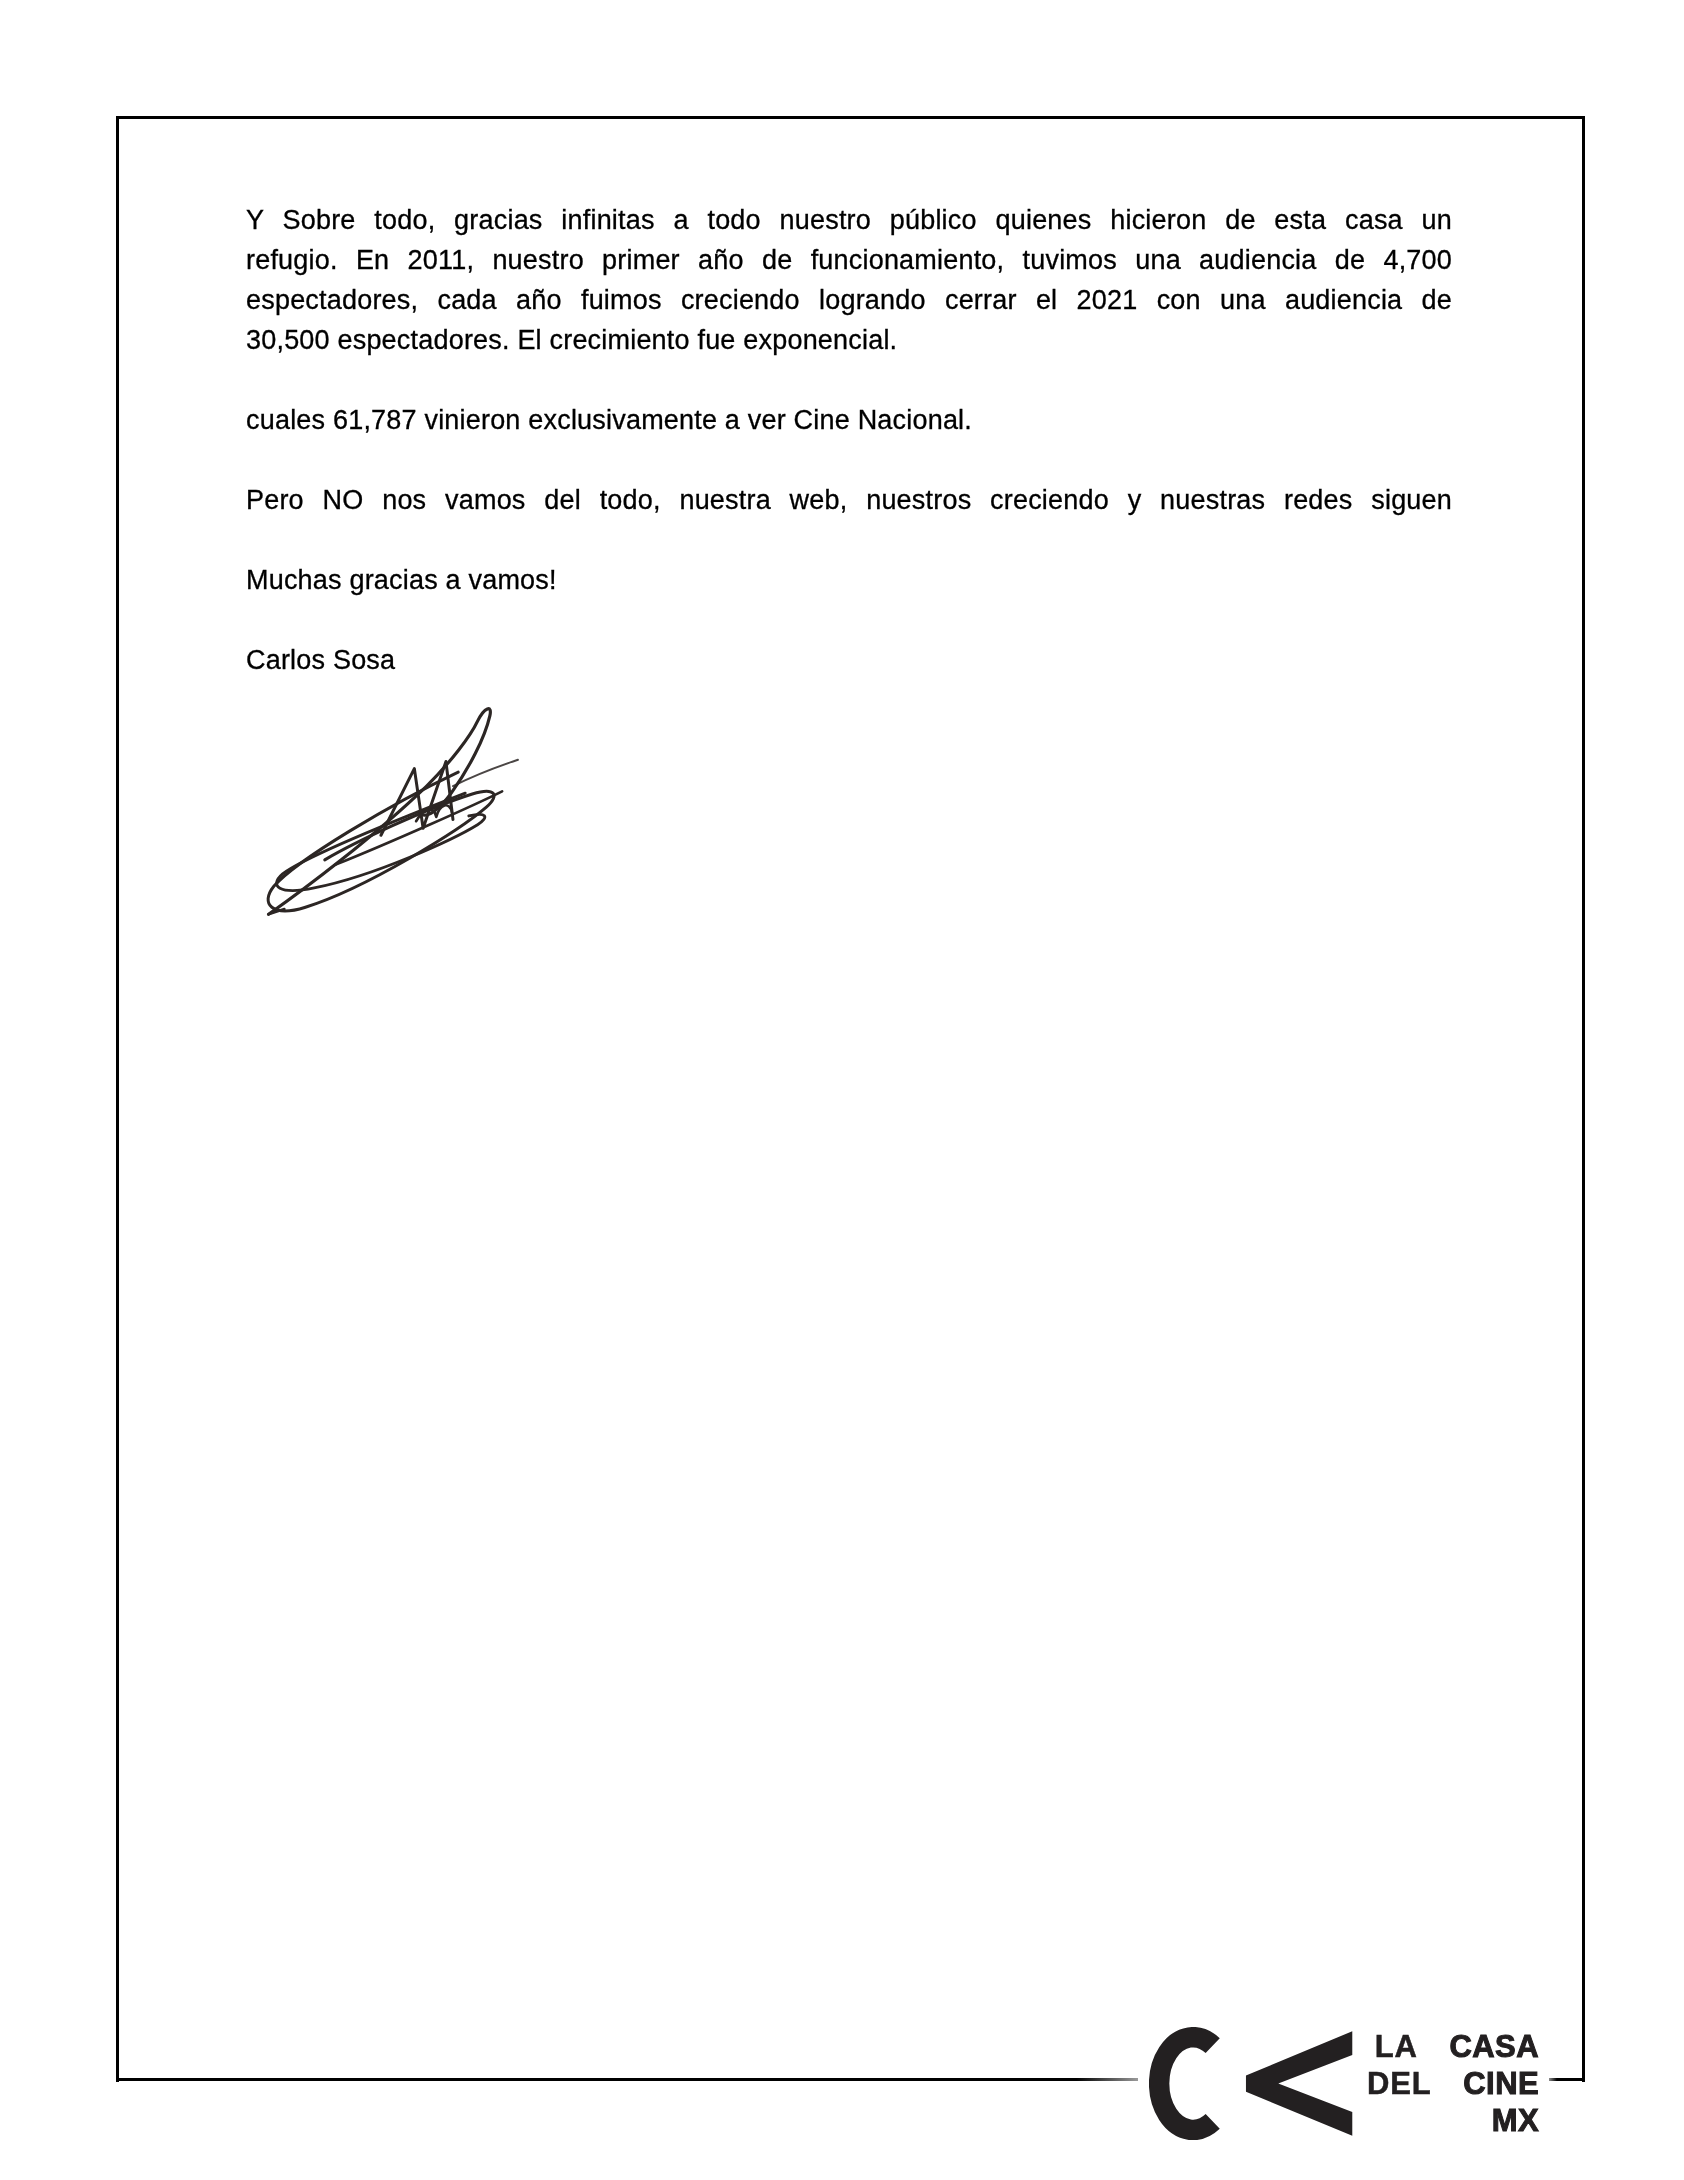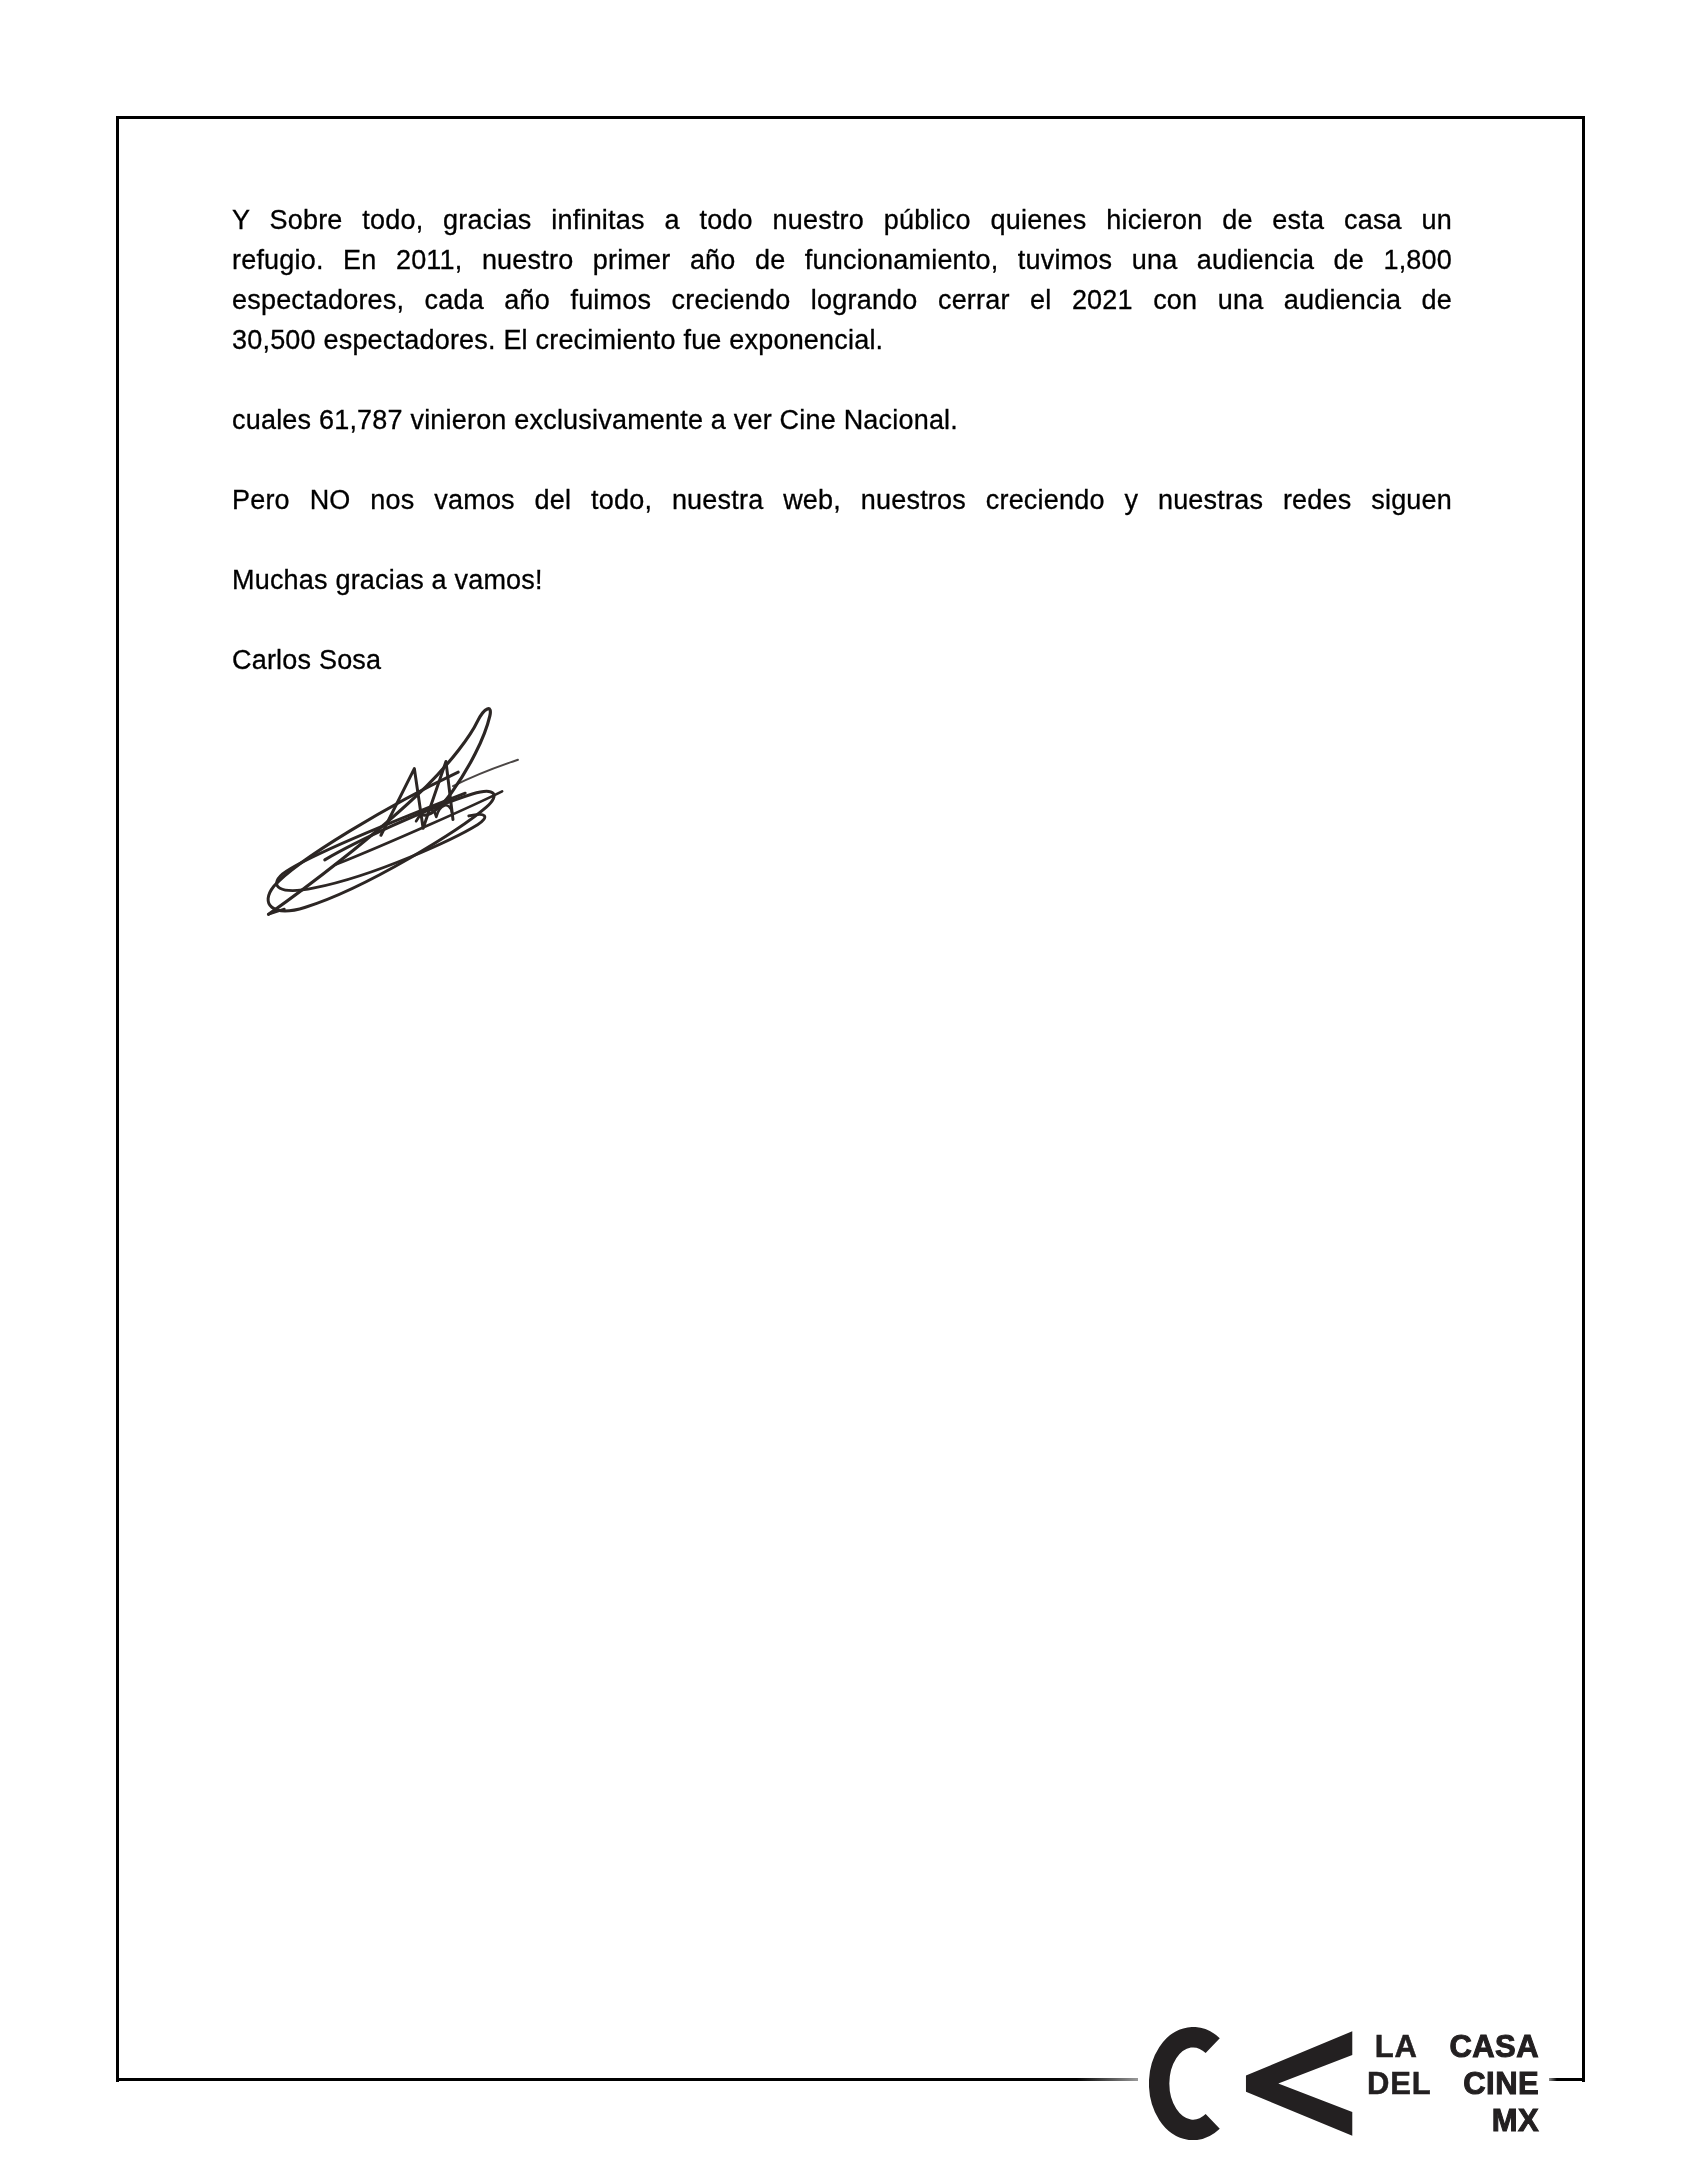--- a/index.html
+++ b/index.html
@@ -33,21 +33,21 @@
     left:1549px;width:36px;
     background:linear-gradient(to left,#000 0 78%,#8c8c8c 100%);
   }
   .content{
     position:absolute;
     left:119px;top:119px;
     width:1462px;
     padding:81px 129px 0 113px;
     box-sizing:border-box;
   }
-  .para{margin:0 0 40px 0;}
+  .para{margin:0 0 40px 14px;}
   .line{
     font-size:27px;
     line-height:40px;
     letter-spacing:0.2px;
     -webkit-text-stroke:0.3px #000;
     text-align:justify;
     text-align-last:justify;
   }
   .line.last{
     text-align:center;
@@ -85,21 +85,21 @@
 <div class="page">
 
   <div class="frame"></div>
   <div class="bottom-seg left"></div>
   <div class="bottom-seg right"></div>
 
   <div class="content">
 
     <div class="para">
       <div class="line">Y Sobre todo, gracias infinitas a todo nuestro público quienes hicieron de esta casa un</div>
-      <div class="line">refugio. En 2011, nuestro primer año de funcionamiento, tuvimos una audiencia de 1,800</div>
+      <div class="line">refugio. En 2011, nuestro primer año de funcionamiento, tuvimos una audiencia de 4,700</div>
       <div class="line">espectadores,  cada año fuimos creciendo logrando cerrar el 2021 con una audiencia de</div>
       <div class="line last">30,500 espectadores.  El crecimiento fue exponencial.</div>
     </div>
 
     <div class="para">
       <div class="line last">cuales 61,787 vinieron exclusivamente a ver Cine Nacional.</div>
     </div>
 
     <div class="para">
       <div class="line">Pero NO nos vamos del todo, nuestra web, nuestros creciendo y  nuestras redes siguen</div>

